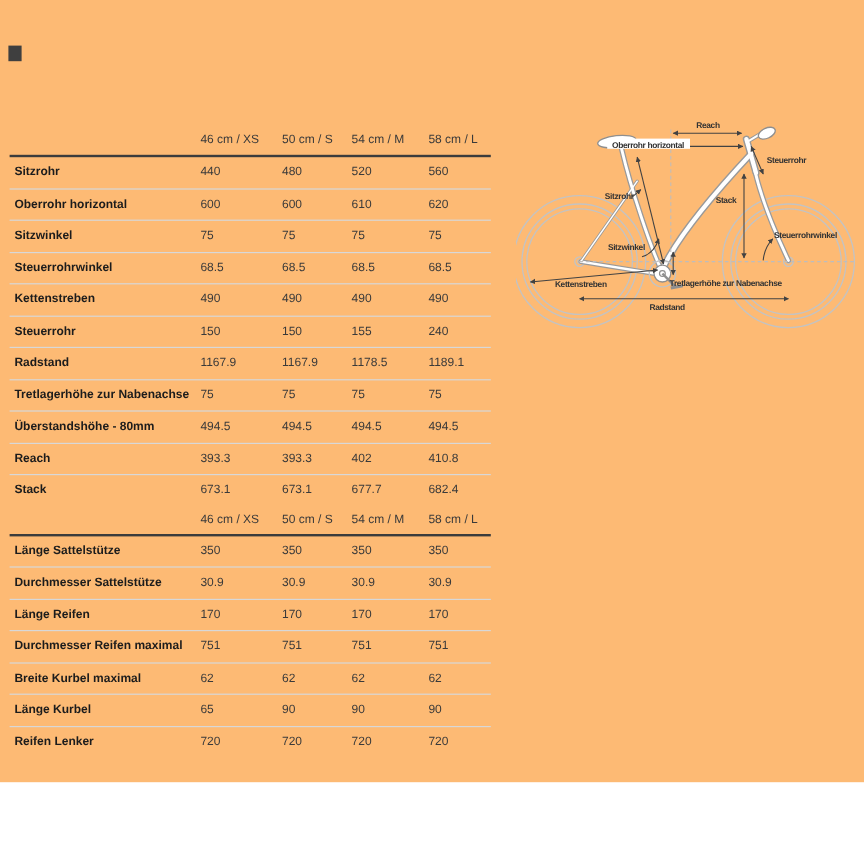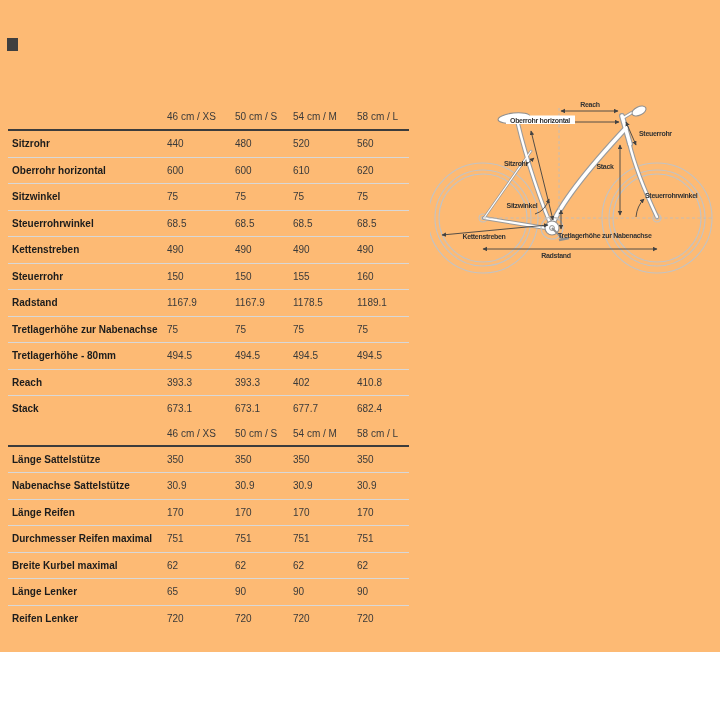--- a/index.html
+++ b/index.html
@@ -77,38 +77,38 @@
       <div class="cell">490</div>
       <div class="cell">490</div>
       <div class="cell">490</div>
       <div class="cell">490</div>
     </div>
     <div class="t-row">
       <div class="cell lbl">Steuerrohr</div>
       <div class="cell">150</div>
       <div class="cell">150</div>
       <div class="cell">155</div>
-      <div class="cell">160</div>
+      <div class="cell">240</div>
     </div>
     <div class="t-row">
       <div class="cell lbl">Radstand</div>
       <div class="cell">1167.9</div>
       <div class="cell">1167.9</div>
       <div class="cell">1178.5</div>
       <div class="cell">1189.1</div>
     </div>
     <div class="t-row">
       <div class="cell lbl">Tretlagerhöhe zur Nabenachse</div>
       <div class="cell">75</div>
       <div class="cell">75</div>
       <div class="cell">75</div>
       <div class="cell">75</div>
     </div>
     <div class="t-row">
-      <div class="cell lbl">Tretlagerhöhe - 80mm</div>
+      <div class="cell lbl">Überstandshöhe - 80mm</div>
       <div class="cell">494.5</div>
       <div class="cell">494.5</div>
       <div class="cell">494.5</div>
       <div class="cell">494.5</div>
     </div>
     <div class="t-row">
       <div class="cell lbl">Reach</div>
       <div class="cell">393.3</div>
       <div class="cell">393.3</div>
       <div class="cell">402</div>
@@ -131,21 +131,21 @@
     </div>
 
     <div class="t-row">
       <div class="cell lbl">Länge Sattelstütze</div>
       <div class="cell">350</div>
       <div class="cell">350</div>
       <div class="cell">350</div>
       <div class="cell">350</div>
     </div>
     <div class="t-row">
-      <div class="cell lbl">Nabenachse Sattelstütze</div>
+      <div class="cell lbl">Durchmesser Sattelstütze</div>
       <div class="cell">30.9</div>
       <div class="cell">30.9</div>
       <div class="cell">30.9</div>
       <div class="cell">30.9</div>
     </div>
     <div class="t-row">
       <div class="cell lbl">Länge Reifen</div>
       <div class="cell">170</div>
       <div class="cell">170</div>
       <div class="cell">170</div>
@@ -159,21 +159,21 @@
       <div class="cell">751</div>
     </div>
     <div class="t-row">
       <div class="cell lbl">Breite Kurbel maximal</div>
       <div class="cell">62</div>
       <div class="cell">62</div>
       <div class="cell">62</div>
       <div class="cell">62</div>
     </div>
     <div class="t-row">
-      <div class="cell lbl">Länge Lenker</div>
+      <div class="cell lbl">Länge Kurbel</div>
       <div class="cell">65</div>
       <div class="cell">90</div>
       <div class="cell">90</div>
       <div class="cell">90</div>
     </div>
     <div class="t-row nosep">
       <div class="cell lbl">Reifen Lenker</div>
       <div class="cell">720</div>
       <div class="cell">720</div>
       <div class="cell">720</div>

